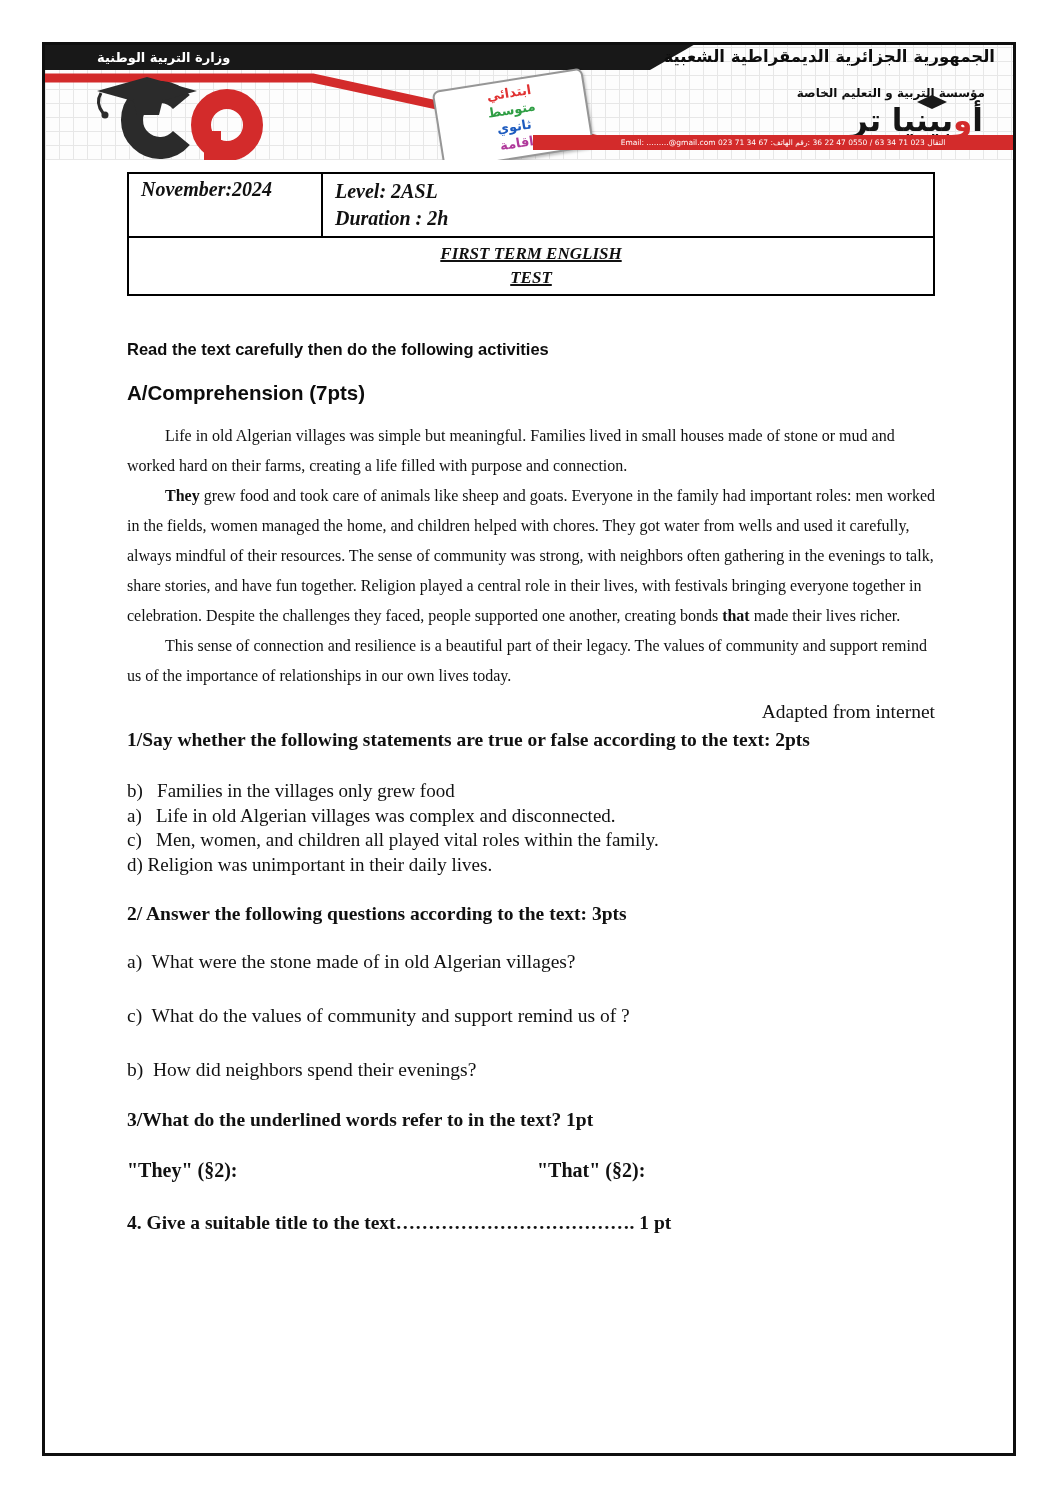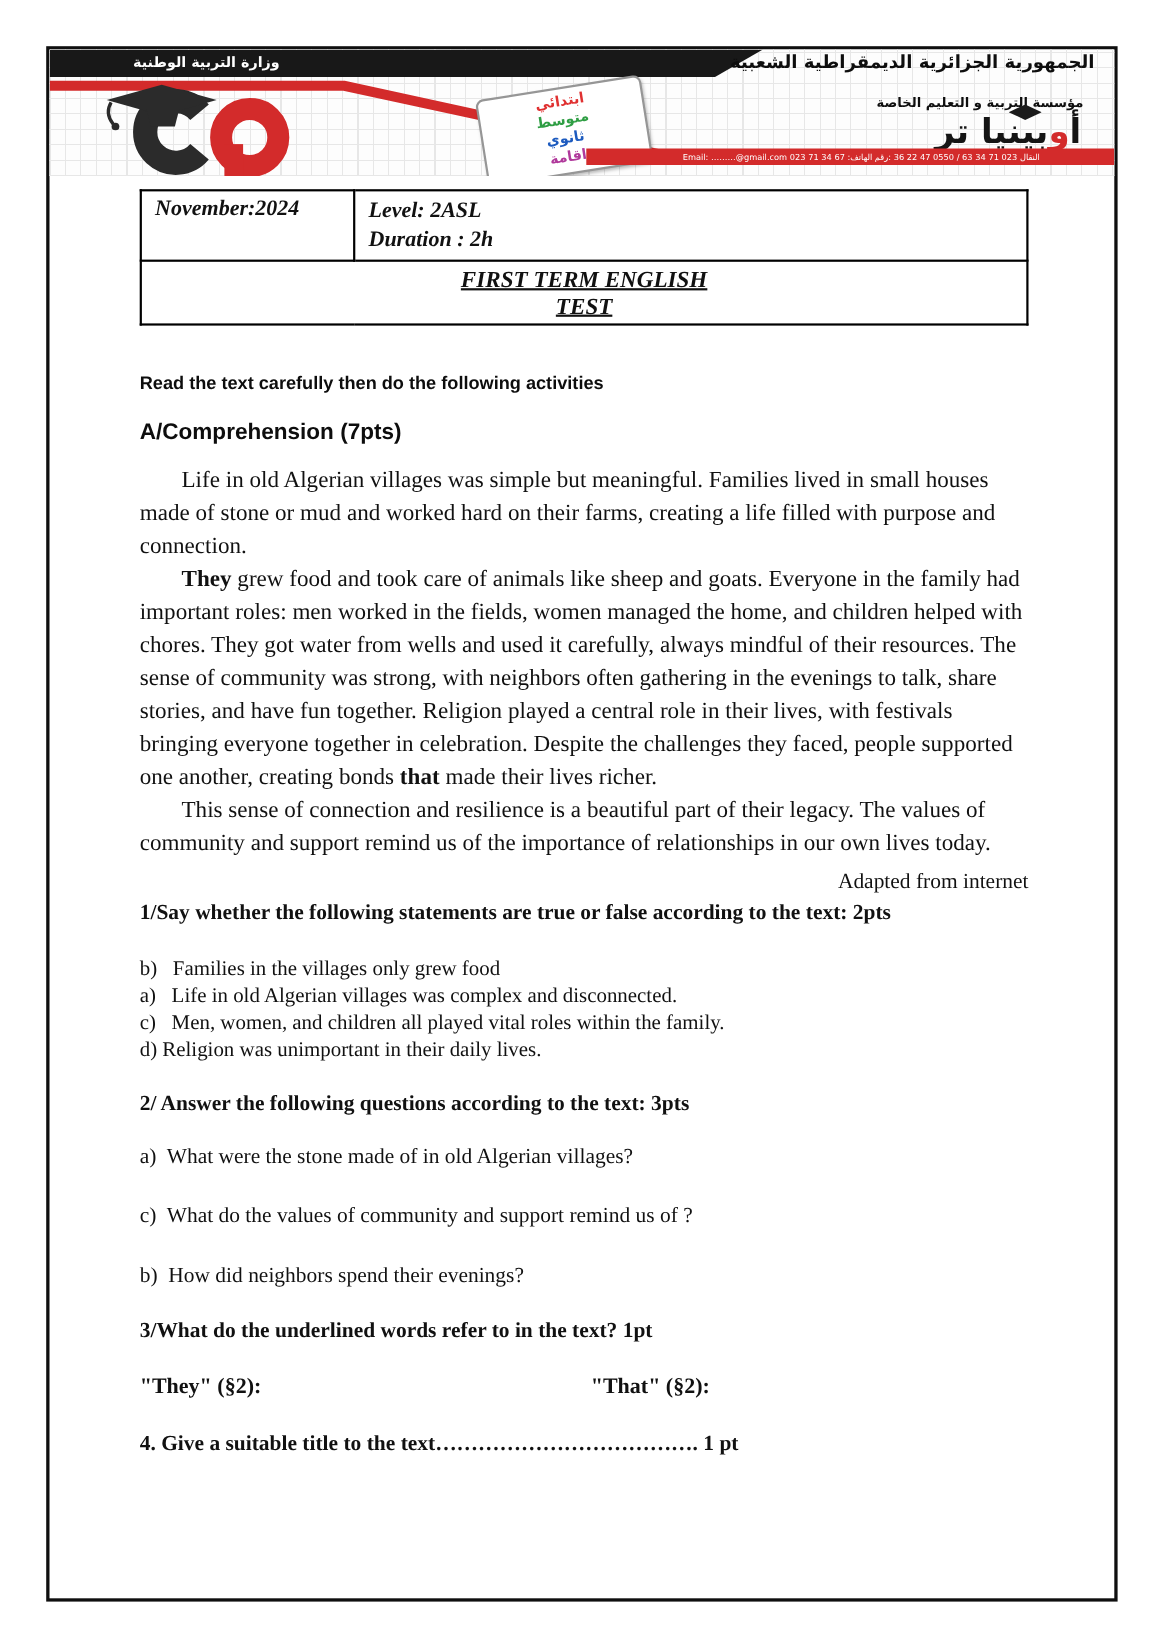--- a/index.html
+++ b/index.html
@@ -12,21 +12,21 @@
   
   .banner { position:relative; height:115px; overflow:hidden;
             background-image:
               repeating-linear-gradient(0deg,#e7e7e7 0 1px,transparent 1px 14px),
               repeating-linear-gradient(90deg,#e7e7e7 0 1px,transparent 1px 14px);
             background-color:#fdfdfd; }
   .black-strip { position:absolute; left:0; top:0; width:100%; height:25px; background:#181818;
                  clip-path:polygon(0 0,67% 0,62.5% 100%,0 100%); }
   .ministry { position:absolute; left:52px; top:0; height:25px; line-height:25px;
               color:#fff; font-family:"DejaVu Sans",sans-serif; font-weight:bold;
-              font-size:13px; letter-spacing:7px; white-space:nowrap;margin-left:24px; }
+              font-size:13px; letter-spacing:7px; white-space:nowrap; }
   .republic { position:absolute; right:18px; top:2px; color:#0e0e0e;
               font-family:"DejaVu Sans",sans-serif; font-weight:bold; font-size:16.5px; }
   .ribbon-svg { position:absolute; left:0; top:0; width:100%; height:100%; }
   .logo-svg { position:absolute; left:40px; top:30px; }
   .levels-card { position:absolute; left:392px; top:34px; width:152px; height:80px;
                  background:#fff; border:2px solid #969696; border-radius:7px;
                  transform:rotate(-9deg); padding-top:3px; text-align:center;
                  font-family:"DejaVu Sans",sans-serif; font-weight:bold; font-size:13px;
                  line-height:17px; box-shadow:1px 2px 3px rgba(0,0,0,.25); }
   .lv-red    { color:#e03131; display:block; }
@@ -47,28 +47,28 @@
 
   
   .content { width:808px; margin-left:82px; }
   .info-table { margin-top:12px; border-collapse:collapse; width:808px;
                 font-style:italic; font-weight:bold; font-size:20px; }
   .info-table td { border:2px solid #000; padding:4px 12px; vertical-align:top; }
   .cell-date { width:194px; }
   .cell-level div { line-height:27px; }
   .title-cell { text-align:center; padding:5px 0 7px; }
   .title-line { display:block; text-decoration:underline; text-decoration-thickness:2px;
-                font-size:21px; line-height:24px; }
+                font-size:17px; line-height:24px; }
 
   
   .instructions { margin:44px 0 0; font-family:"Liberation Sans","DejaVu Sans",sans-serif;
                   font-weight:bold; font-size:16.5px; color:#0d0d0d; }
   .section-a { margin:22px 0 0; font-family:"Liberation Sans","DejaVu Sans",sans-serif;
                font-weight:bold; font-size:20.5px; color:#0d0d0d; }
-  .passage { margin-top:16px; font-size:21px; line-height:30px; }
+  .passage { margin-top:16px; font-size:16px; line-height:30px; }
   .passage p { margin:0; text-indent:38px; }
   .adapted { margin-top:10px; text-align:right; font-size:19.5px; }
   .q-head { margin:0; font-weight:bold; font-size:19.5px; }
   .q1-head { margin-top:6px; }
   .tf-list { margin-top:28px; font-size:19px; line-height:24.5px; }
   .tf-item { white-space:pre-wrap; }
   .q2-head { margin-top:26px; }
   .qa-list { margin-top:22px; font-size:19.5px; line-height:30px; }
   .qa-item { margin-bottom:24px; white-space:pre-wrap; }
   .q3-head { margin-top:14px; }

